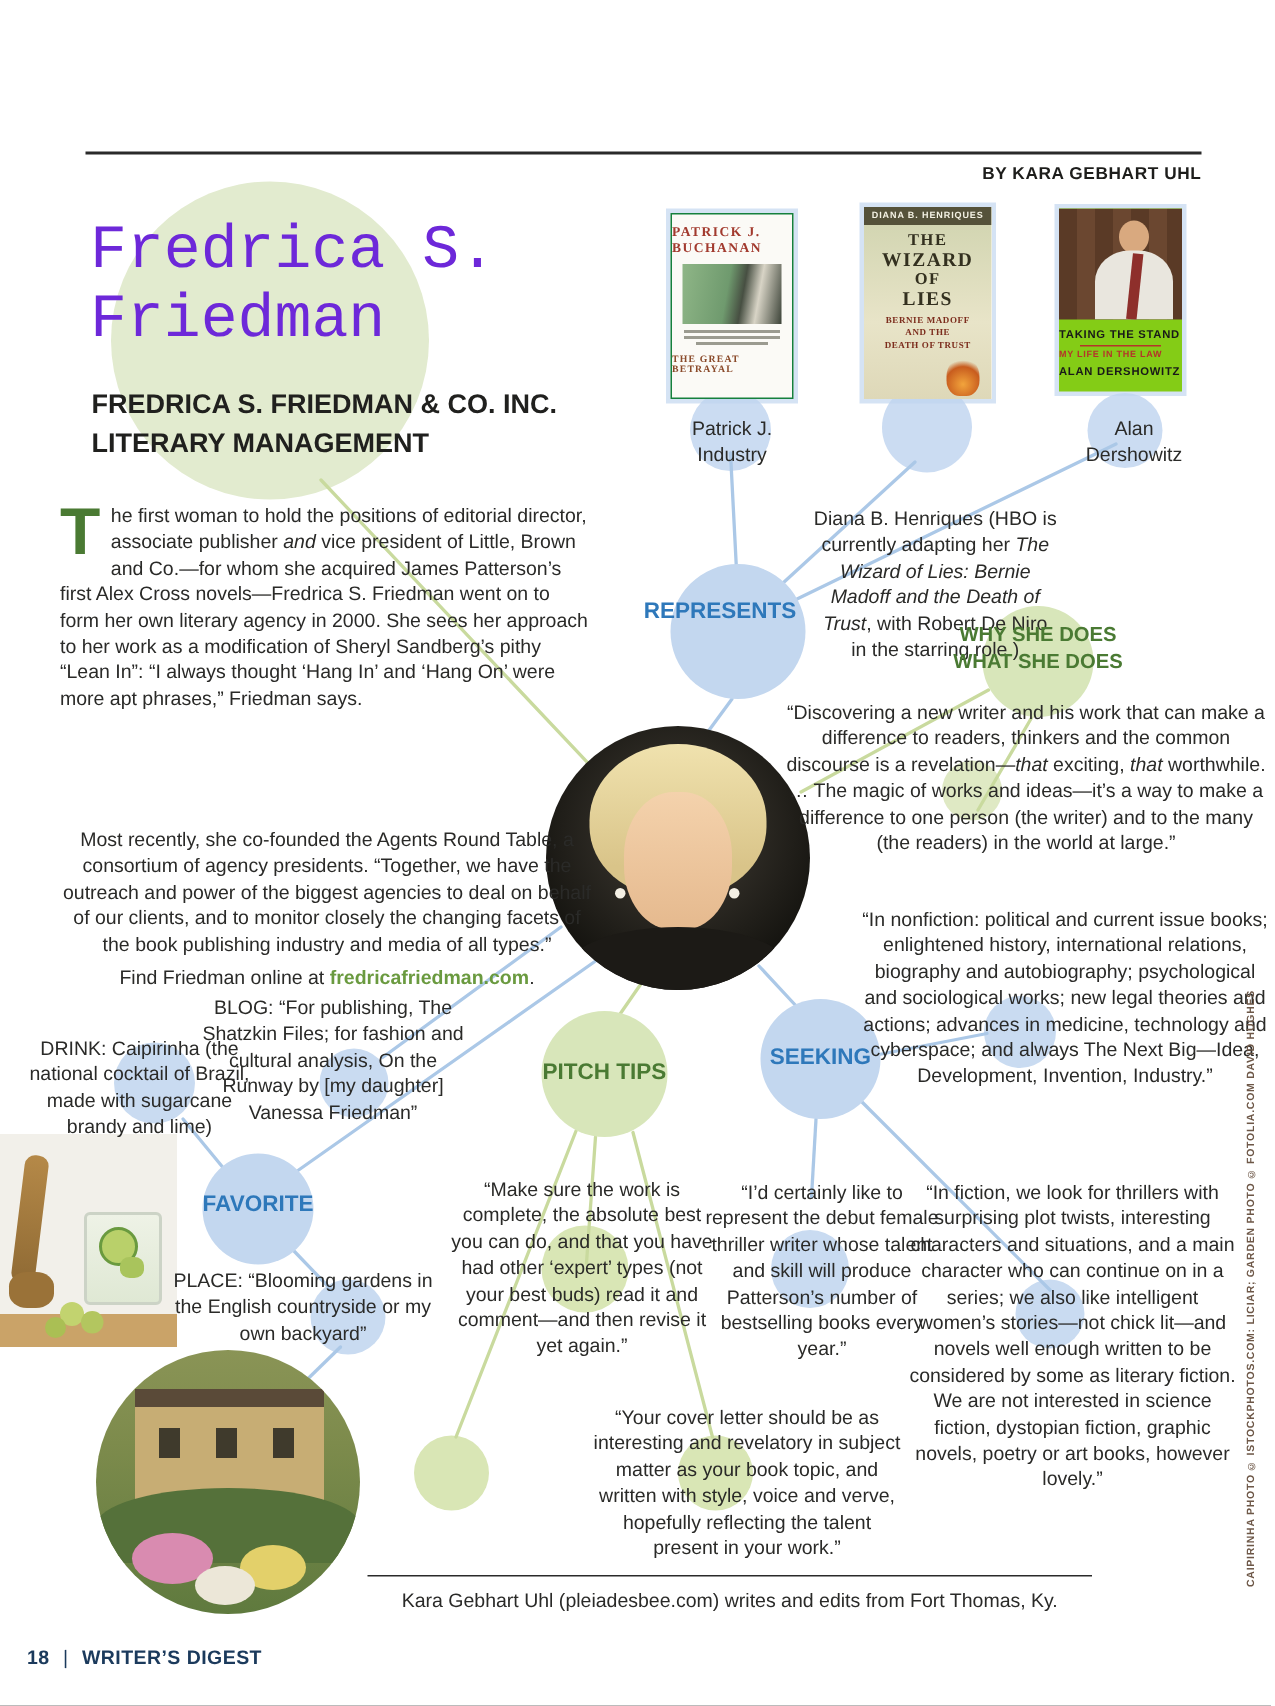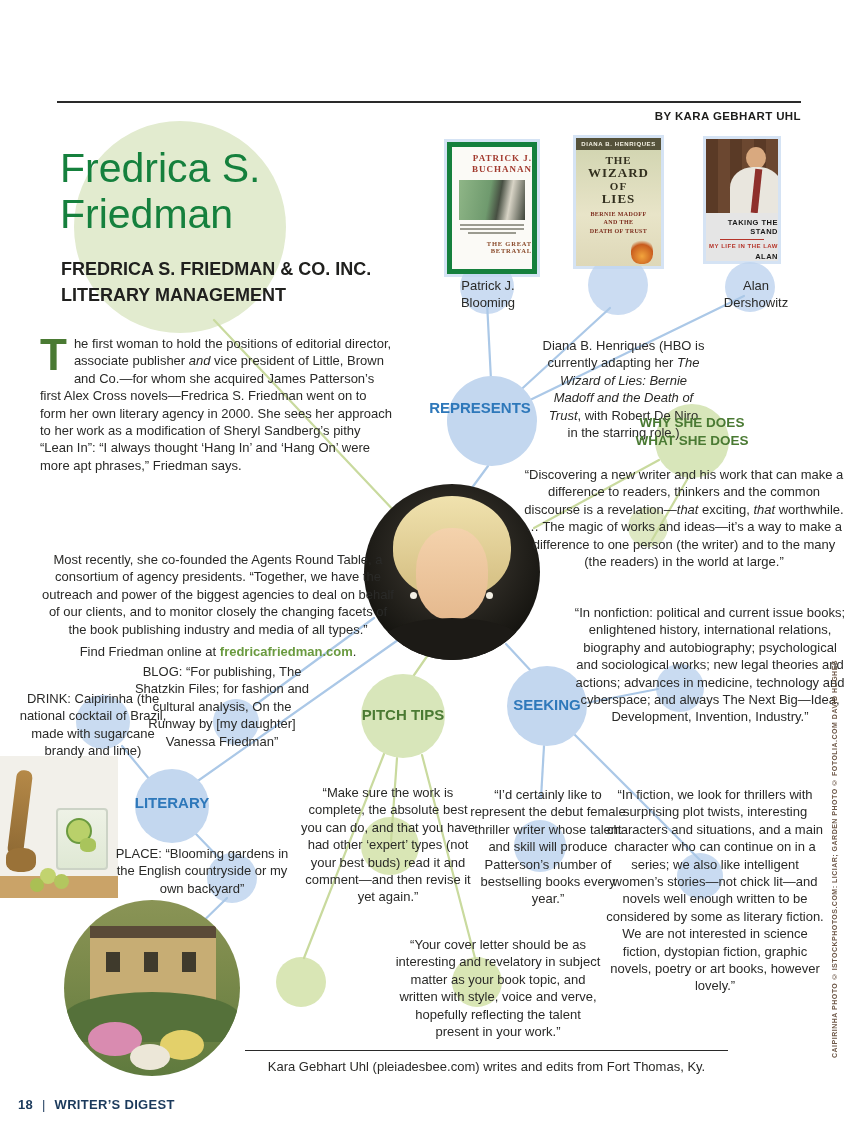--- a/index.html
+++ b/index.html
@@ -11,21 +11,21 @@
   .node{z-index:3;}
   svg.links{position:absolute;left:0;top:0;z-index:2;pointer-events:none;}
   .txt{position:absolute;z-index:4;font-size:13px;line-height:1.34;}
   .ctr{text-align:center;}
   .masthead{position:absolute;left:57px;top:36px;font-size:47px;font-weight:700;letter-spacing:-1px;z-index:4;}
   .m-black{color:#1d1d1b;}
   .m-gray{color:#a3a5a4;}
   .m-green{color:#4c7a34;}
   .rule{position:absolute;background:#2a2a2a;z-index:4;}
   .byline{position:absolute;left:500px;top:110px;width:301px;text-align:right;font-size:11.5px;font-weight:700;letter-spacing:.4px;color:#1d1d1b;z-index:4;}
-  .title{position:absolute;left:60px;top:146px;font-family:Liberation Sans, sans-serif;font-size:41px;line-height:1.12;color:#15803d;white-space:pre-line;z-index:4;}
+  .title{position:absolute;left:60px;top:146px;font-family:Liberation Mono, monospace;font-size:41px;line-height:1.12;color:#6d28d9;white-space:pre-line;z-index:4;}
   .subtitle{position:absolute;left:61px;top:256px;font-size:18px;font-weight:700;line-height:1.45;color:#20201e;white-space:pre-line;z-index:4;}
   .dropcap{float:left;font-size:44px;line-height:.82;color:#4a7a33;font-weight:700;margin:2px 7px 0 0;}
   .label-blue{color:#2e78ba;font-weight:700;}
   .label-green{color:#4a7a33;font-weight:700;}
   .node-label{position:absolute;z-index:4;text-align:center;font-size:15px;font-weight:700;}
   .lead{font-weight:400;}
   .link{color:#6a9a3f;font-weight:700;}
   .book{position:absolute;z-index:3;box-shadow:0 0 0 3px rgba(190,212,238,.65);overflow:hidden;}
   .bars div{height:2px;background:#9b9b90;margin:2px 8px;}
   .footer-credit{position:absolute;left:245px;top:1059px;width:483px;text-align:center;font-size:13px;z-index:4;}
@@ -98,21 +98,21 @@
   <div class="txt" style="left:40px;top:335px;width:356px;">
     <span class="dropcap">T</span><span><span>he first woman to hold the positions of editorial director, associate publisher </span><span style="font-style: italic;">and</span><span> vice president of Little, Brown and Co.—for whom she acquired James Patterson’s first Alex Cross novels—Fredrica S. Friedman went on to form her own literary agency in 2000. She sees her approach to her work as a modification of Sheryl Sandberg’s pithy “Lean In”: “I always thought ‘Hang In’ and ‘Hang On’ were more apt phrases,” Friedman says.</span></span>
   </div>
   <div class="txt ctr" style="left:40px;top:503px;width:356px;margin-top:48px;">
     <span>Most recently, she co-founded the Agents Round Table, a consortium of agency presidents. “Together, we have the outreach and power of the biggest agencies to deal on behalf of our clients, and to monitor closely the changing facets of the book publishing industry and media of all types.”</span>
     <div style="margin-top:5px;">
       <span>Find Friedman online at </span><span class="link">fredricafriedman.com</span><span>.</span>
     </div>
   </div>
 
-  <div class="book" style="left:447px;top:142px;width:80px;height:122px;background:#fbfaf6;border:5px solid #15803d;text-align:right;">
+  <div class="book" style="left:447px;top:142px;width:80px;height:122px;background:#fbfaf6;border:1px solid #15803d;text-align:left;">
     <div style="font-family:'Liberation Serif',serif;font-weight:700;color:#a23a2e;font-size:9px;letter-spacing:1px;margin-top:6px;line-height:1.25;">
       <div>PATRICK J.</div>
       <div>BUCHANAN</div>
     </div>
     <div style="height:40px;margin:4px 7px;background:linear-gradient(100deg,#8fb687 0%,#6f9a6e 45%,#474f42 60%,#d8d4c6 75%,#3c4338 100%);"></div>
     <div class="bars">
         <div></div>
         <div></div>
         <div style="width:60%;margin-left:auto;margin-right:auto;"></div>
       </div>
@@ -128,42 +128,42 @@
       <div style="font-size:13px;letter-spacing:1px;">LIES</div>
     </div>
     <div style="font-family:'Liberation Serif',serif;font-weight:700;color:#7c2d1d;font-size:6px;line-height:1.4;margin-top:3px;letter-spacing:.4px;">
       <div>BERNIE MADOFF</div>
       <div>AND THE</div>
       <div>DEATH OF TRUST</div>
     </div>
     <div style="position:absolute;right:8px;bottom:2px;width:22px;height:26px;border-radius:50% 50% 40% 40%;background:radial-gradient(circle at 50% 70%,#f2a43c 0%,#c85c1e 55%,rgba(200,92,30,0) 75%);"></div>
   </div>
 
-  <div class="book" style="left:706px;top:139px;width:72px;height:122px;background:#e5e5e5;text-align:right;">
+  <div class="book" style="left:706px;top:139px;width:82px;height:122px;background:#84cc16;text-align:left;">
     <div style="position:relative;height:74px;background:repeating-linear-gradient(90deg,#5a3a26 0 12px,#6b4730 12px 24px);overflow:hidden;">
       <div style="position:absolute;left:40px;top:8px;width:20px;height:22px;border-radius:50%;background:#d9a97f;"></div>
       <div style="position:absolute;left:24px;top:28px;width:52px;height:46px;border-radius:45% 45% 0 0;background:#e9e6de;"></div>
       <div style="position:absolute;left:47px;top:30px;width:7px;height:44px;background:#8e2f2b;transform:rotate(6deg);"></div>
     </div>
     <div style="font-size:7.5px;font-weight:700;color:#191919;letter-spacing:.5px;margin-top:5px;">TAKING THE STAND</div>
     <div style="height:1px;background:#b5342a;margin:3px 14px;"></div>
     <div style="font-size:6px;font-weight:700;color:#b5342a;letter-spacing:.5px;">MY LIFE IN THE LAW</div>
     <div style="font-size:7.5px;font-weight:700;color:#191919;letter-spacing:.5px;margin-top:3px;">ALAN DERSHOWITZ</div>
   </div>
 
-  <div class="txt ctr" style="left:440px;top:277px;width:96px;">Patrick J. Blooming</div>
+  <div class="txt ctr" style="left:440px;top:277px;width:96px;">Patrick J. Industry</div>
   <div class="txt ctr" style="left:542px;top:293px;width:163px;margin-top:44px;"><span>Diana B. Henriques (HBO is currently adapting her </span><span style="font-style: italic;">The Wizard of Lies: Bernie Madoff and the Death of Trust</span><span>, with Robert De Niro in the starring role.)</span></div>
   <div class="txt ctr" style="left:710px;top:277px;width:92px;">Alan Dershowitz</div>
 
   <div class="node-label label-blue" style="left:420px;top:399px;width:120px;">REPRESENTS</div>
   <div class="node-label label-green" style="left:628px;top:414px;width:128px;font-size:13.5px;line-height:1.3;">
     <div>WHY SHE DOES</div>
     <div>WHAT SHE DOES</div>
   </div>
-  <div class="node-label label-blue" style="left:112px;top:794px;width:120px;">LITERARY</div>
+  <div class="node-label label-blue" style="left:112px;top:794px;width:120px;">FAVORITE</div>
   <div class="node-label label-green" style="left:343px;top:706px;width:120px;">PITCH TIPS</div>
   <div class="node-label label-blue" style="left:487px;top:696px;width:120px;">SEEKING</div>
 
   <div class="photo" style="left:364px;top:484px;width:176px;height:176px;background:radial-gradient(circle at 50% 40%,#454038 0%,#14130f 75%);">
     <div style="position:absolute;left:29px;top:12px;width:118px;height:102px;border-radius:50% 50% 46% 46%;background:linear-gradient(180deg,#f0e2ae 0%,#d9c489 80%);"></div>
     <div style="position:absolute;left:52px;top:44px;width:72px;height:92px;border-radius:46%;background:linear-gradient(180deg,#f4d2ac 0%,#e5b98e 100%);"></div>
     <div style="position:absolute;left:16px;top:134px;width:144px;height:52px;border-radius:50% 50% 0 0;background:#1c1a16;"></div>
     <div style="position:absolute;left:46px;top:108px;width:7px;height:7px;border-radius:50%;background:#f3efe4;"></div>
     <div style="position:absolute;left:122px;top:108px;width:7px;height:7px;border-radius:50%;background:#f3efe4;"></div>
   </div>

